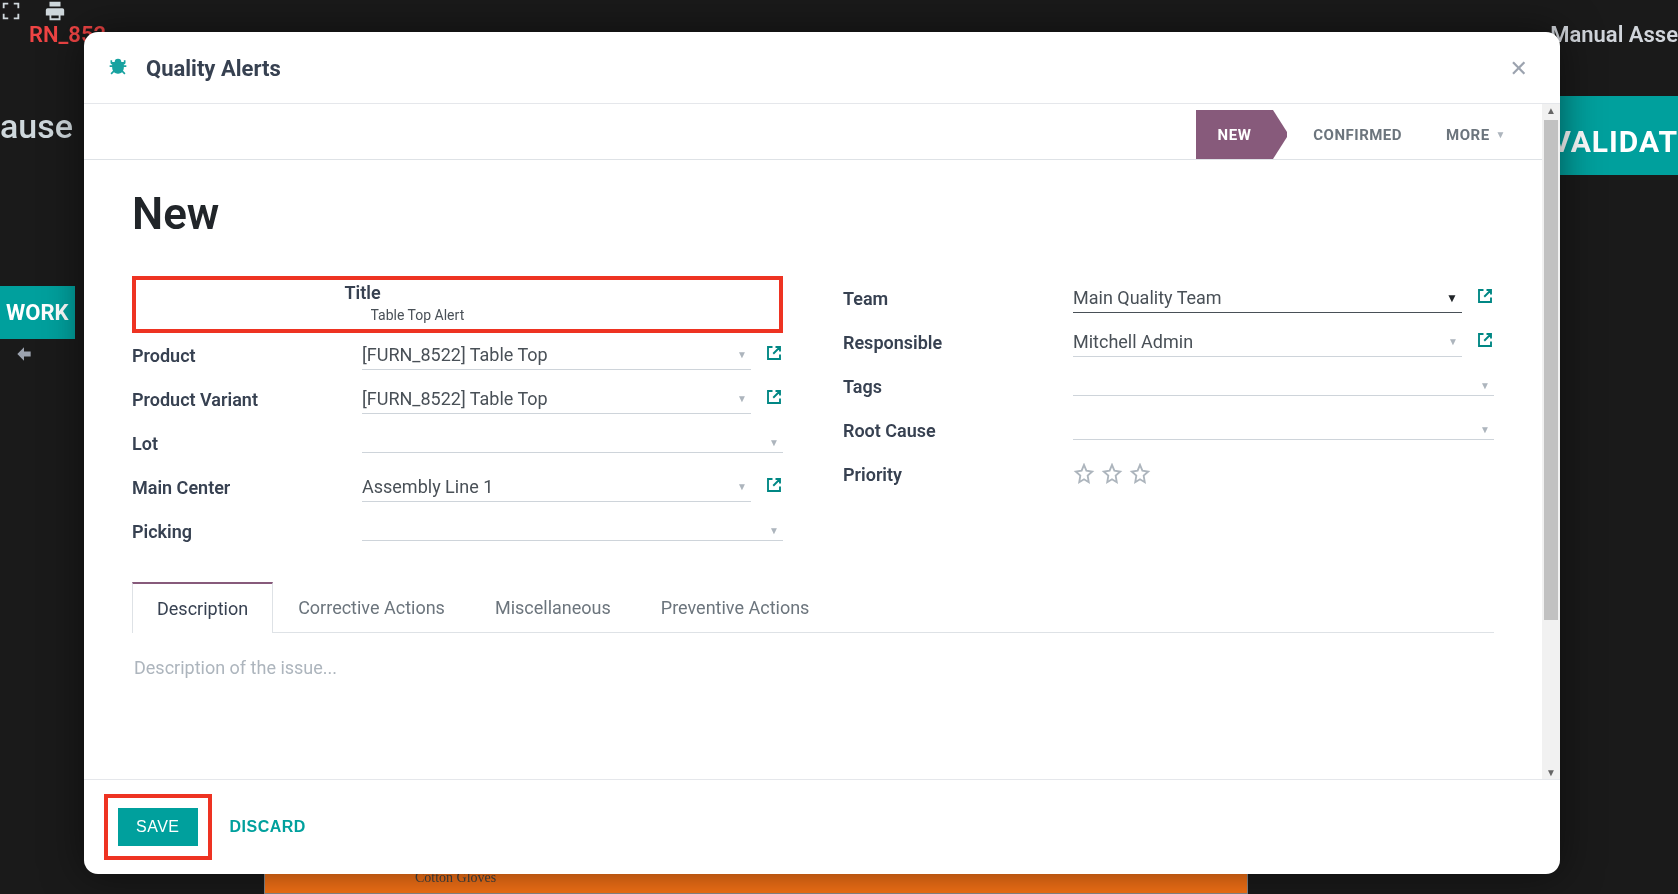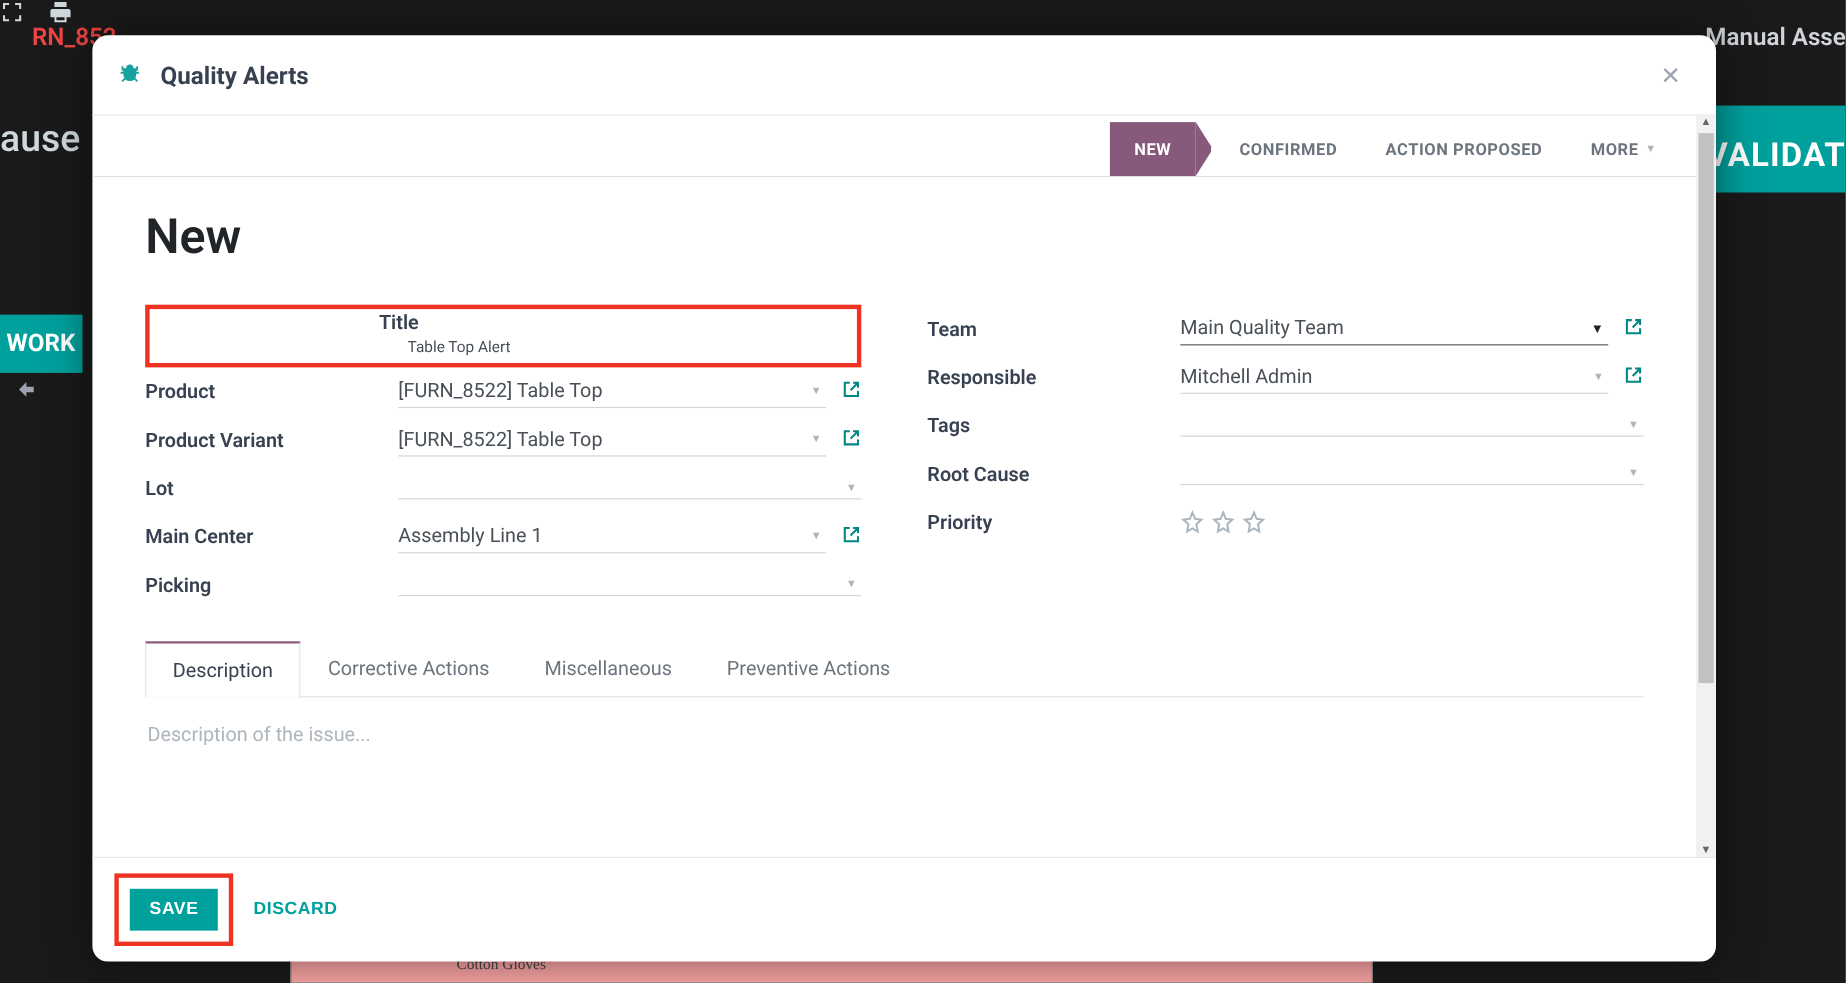--- a/index.html
+++ b/index.html
@@ -10,21 +10,21 @@
 
 .bg-frag { position: absolute; color: #cfd8dc; font-weight: 600; white-space: nowrap; }
 .bg-top-left { top: 22px; left: 0; font-size: 22px; color: #ef4444; padding-left: 29px; }
 .bg-top-right { top: 22px; right: 0; font-size: 22px; color: #d1d5db; }
 .bg-ause { top: 106px; left: 0; font-size: 34px; color: #cfd8dc; font-weight: 500; }
 .bg-validate { top: 96px; right: 0; background: #00a09d; color: #fff; font-size: 30px; font-weight: 700; padding: 28px 0 16px 18px; letter-spacing: 1px; }
 .bg-work { top: 286px; left: 0; background: #00a09d; color: #fff; font-size: 22px; font-weight: 700; padding: 14px 6px 14px 6px; }
 .bg-arrows { top: 344px; left: 14px; color: #9ca3af; }
 .bg-icons { top: 344px; right: 16px; color: #9ca3af; display: flex; gap: 22px; }
 .bg-icons svg { width: 22px; height: 22px; }
-.bg-paper { position: absolute; left: 264px; top: 872px; width: 984px; height: 22px; background: #fca5a5; border: 1px solid #8a8a8a; border-top: 0; }
+.bg-paper { position: absolute; left: 264px; top: 872px; width: 984px; height: 22px; background: #f97316; border: 1px solid #8a8a8a; border-top: 0; }
 .bg-paper span { position: absolute; left: 150px; top: -2px; font-family: cursive; font-size: 14px; color: #444; }
 
 
 .modal { position: absolute; left: 84px; top: 32px; width: 1476px; height: 842px; background: #fff; border-radius: 14px; display: flex; flex-direction: column; box-shadow: 0 0 40px rgba(0,0,0,0.5); }
 .modal-header { display: flex; align-items: center; padding: 20px 28px 18px 24px; border-bottom: 1px solid #e5e7eb; }
 .modal-header .bug { color: #17a2a0; margin-right: 18px; }
 .modal-header h4 { font-size: 22px; font-weight: 700; color: #374151; }
 .modal-header .close { margin-left: auto; color: #9ca3af; font-size: 22px; font-weight: 300; cursor: pointer; padding: 4px; }
 
 .modal-body-wrap { position: relative; flex: 1; display: flex; }
@@ -69,21 +69,21 @@
 
 .tabs { display: flex; border-bottom: 1px solid #dee2e6; margin-top: 28px; }
 .tab { padding: 14px 24px; font-size: 18px; color: #6c757d; cursor: pointer; border: 1px solid transparent; border-bottom: none; position: relative; top: 1px; }
 .tab.active { color: #374151; border-color: #dee2e6; background: #fff; border-top: 2px solid #875a7b; }
 .tab-content { padding: 24px 2px; }
 .placeholder-input { width: 100%; border: none; font-size: 18px; color: #495057; font-family: inherit; background: transparent; }
 .placeholder-input::placeholder { color: #adb5bd; }
 
 
 .modal-footer { border-top: 1px solid #e5e7eb; padding: 14px 20px; display: flex; align-items: center; }
-.btn-save { background: #00a09d; color: #fff; border: none; padding: 10px 18px; font-size: 16px; font-weight: 700; letter-spacing: 0.5px; cursor: pointer; }
+.btn-save { background: #00a09d; color: #fff; border: none; padding: 10px 18px; font-size: 16px; font-weight: 400; letter-spacing: 0.5px; cursor: pointer; }
 .btn-discard { background: transparent; color: #00a09d; border: none; padding: 10px 18px; font-size: 16px; font-weight: 700; letter-spacing: 0.5px; cursor: pointer; }
 </style>
 </head>
 <body>
 
 <div class="bg-frag bg-top-left">RN_852</div>
 <div class="bg-frag bg-top-right">Manual Asse</div>
 <div class="bg-frag bg-ause">ause</div>
 <div class="bg-frag bg-validate">VALIDAT</div>
 <div class="bg-frag bg-work">WORK</div>
@@ -115,21 +115,20 @@
     <span class="close">✕</span>
   </div>
 
   <div class="modal-body-wrap">
     <div class="modal-body">
 
       <div class="statusbar">
         <div class="status-item active">NEW</div>
         <div style="width:18px"></div>
         <div class="status-item">CONFIRMED</div>
-        <div class="status-item">ACTION PROPOSED</div>
         <div class="status-item">
           <span>MORE</span>
             <span class="status-caret">▼</span>
         </div>
       </div>
 
       <div class="sheet">
         <h1>New</h1>
 
         <div class="form-grid">

